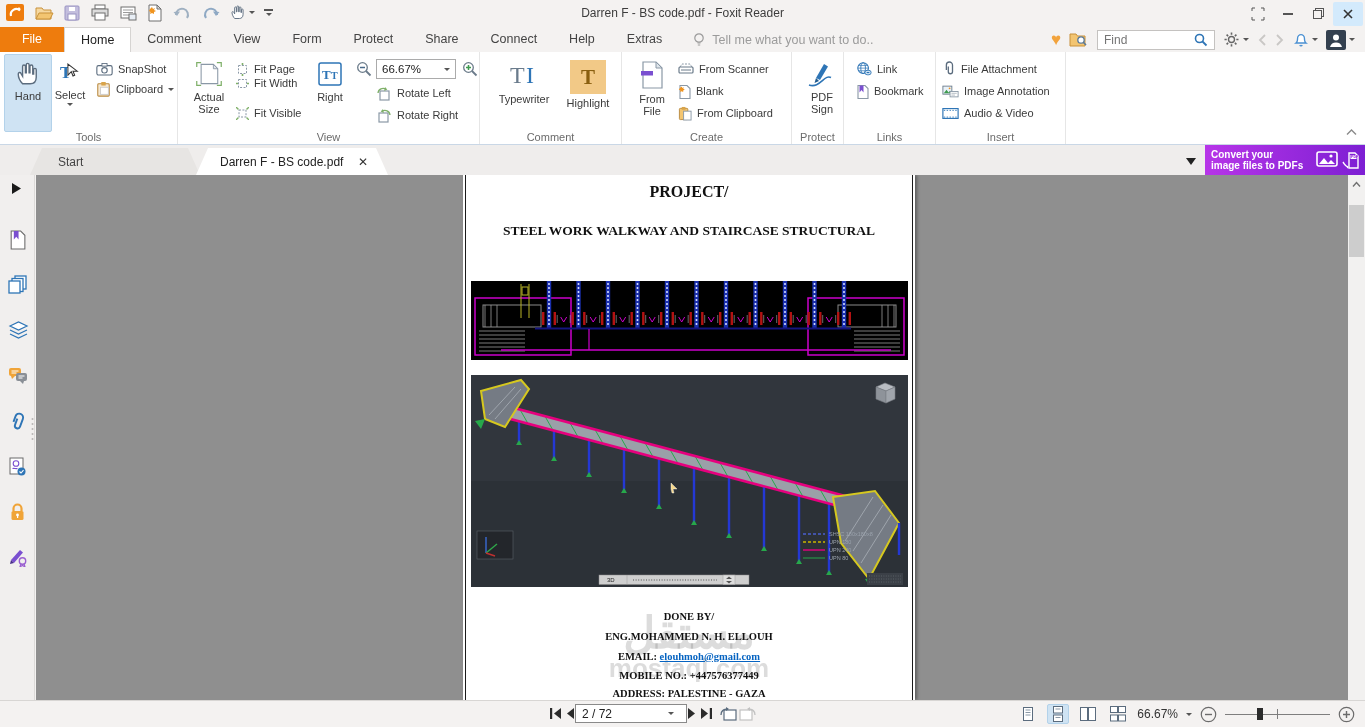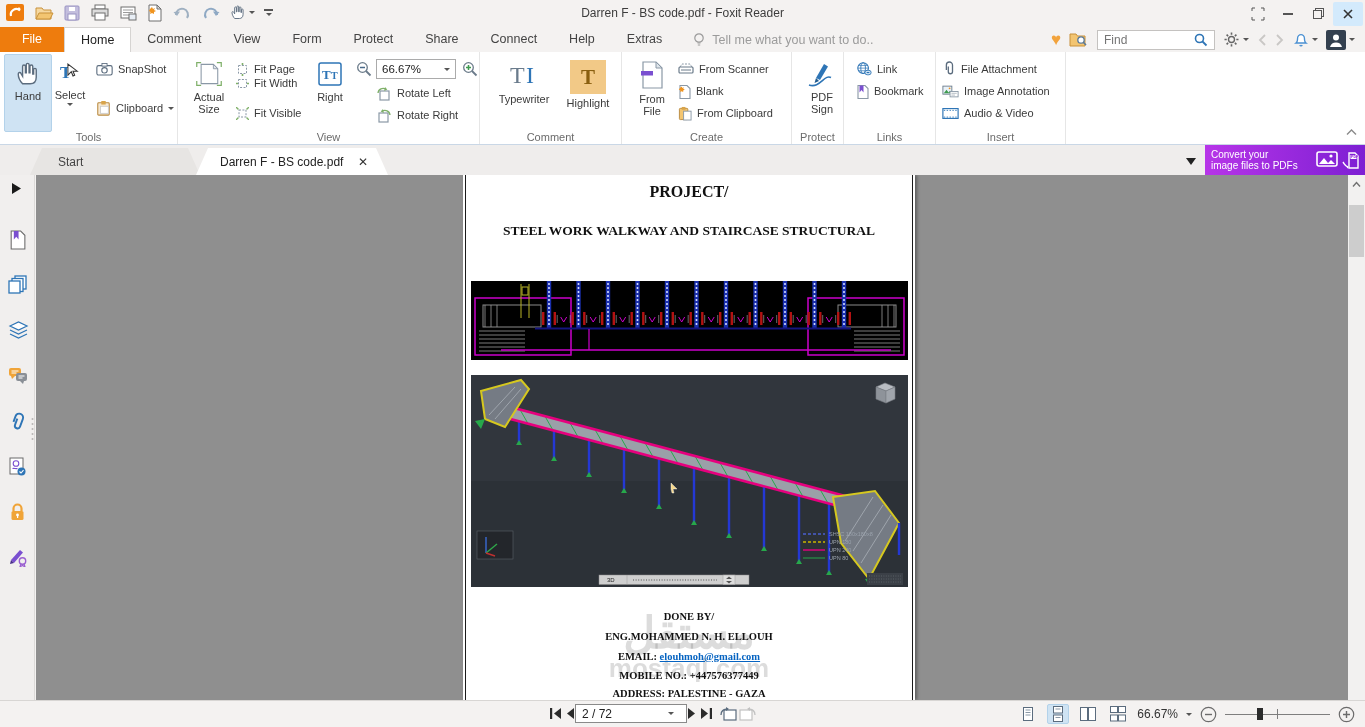--- a/index.html
+++ b/index.html
@@ -38,21 +38,21 @@
   .hl-box{width:36px;height:34px;background:#f2c987;display:flex;align-items:center;justify-content:center;font-family:"Liberation Serif",serif;font-weight:bold;font-size:21px;color:#8a5f10;}
   
   #tabbar{position:absolute;left:0;top:145px;width:1365px;height:30px;background:#efedec;}
   .dtab{position:absolute;top:3px;height:27px;font-size:12px;color:#444;display:flex;align-items:center;}
   .trap{clip-path:polygon(12px 0,calc(100% - 12px) 0,100% 100%,0 100%);}
   #tab-start{left:30px;width:170px;background:#e7e5e3;padding-left:28px;}
   #tab-doc{left:196px;width:192px;background:#fff;padding-left:24px;color:#222;}
   #tab-doc .x{margin-left:auto;margin-right:20px;font-size:12px;color:#333;}
   #tabmenu-arrow{position:absolute;left:1186px;top:13px;}
   #banner{position:absolute;left:1205px;top:0;width:160px;height:30px;background:linear-gradient(90deg,#b735e8,#7d1fd3);color:#fff;display:flex;align-items:center;padding:0 6px;}
-  #banner .txt{font-size:10px;font-weight:normal;line-height:11px;}
+  #banner .txt{font-size:10px;font-weight:bold;line-height:11px;}
   
   #sidebar{position:absolute;left:0;top:175px;width:35px;height:525px;background:#f1efee;border-right:1px solid #dcdad8;}
   .sbi{position:absolute;left:8px;}
   #viewer{position:absolute;left:36px;top:175px;width:1312px;height:525px;background:#8f8f8f;overflow:hidden;}
   #page{position:absolute;left:427px;top:0;width:452px;height:525px;background:#fff;box-shadow:2px 0 3px rgba(0,0,0,.35);}
   #page .frame{position:absolute;top:0;bottom:0;width:1px;background:#1a1a1a;}
   .doctext{position:absolute;left:0;right:0;text-align:center;font-family:"Liberation Serif",serif;font-weight:bold;color:#111;z-index:2;}
   #watermark{position:absolute;left:0;right:0;top:438px;text-align:center;z-index:1;color:rgba(60,60,60,.18);}
   #watermark .ar{font-size:44px;font-weight:bold;line-height:40px;}
   #watermark .en{font-size:26px;font-weight:bold;}
@@ -272,21 +272,21 @@
       <div class="rowbtn" style="left:96px;top:7px;">
         <span>
             <svg width="17" height="15" viewBox="0 0 20 17">
               <rect x="1" y="4" width="18" height="11" rx="2" fill="#fff" stroke="#5b6c7e" stroke-width="1.3"></rect>
               <rect x="7" y="1.5" width="6" height="3" fill="#fff" stroke="#5b6c7e"></rect>
               <circle cx="10" cy="9.5" r="3.2" fill="none" stroke="#5b6c7e" stroke-width="1.3"></circle>
             </svg>
           </span>
         <span>SnapShot</span>
       </div>
-      <div class="rowbtn" style="left:96px;top:46px;justify-content:flex-end;">
+      <div class="rowbtn" style="left:96px;top:27px;justify-content:flex-end;">
         <span>
             <svg width="15" height="17" viewBox="0 0 17 19">
               <rect x="2" y="3" width="13" height="14" rx="1" fill="#f7e9d2" stroke="#b98a40" stroke-width="1.2"></rect>
               <rect x="6" y="1" width="5" height="4" fill="#d9a44a"></rect>
               <rect x="5" y="7" width="9" height="8" fill="#fff" stroke="#c9c9c9"></rect>
             </svg>
           </span>
         <span>Clipboard</span>
         <span class="caret sm"></span>
       </div>

